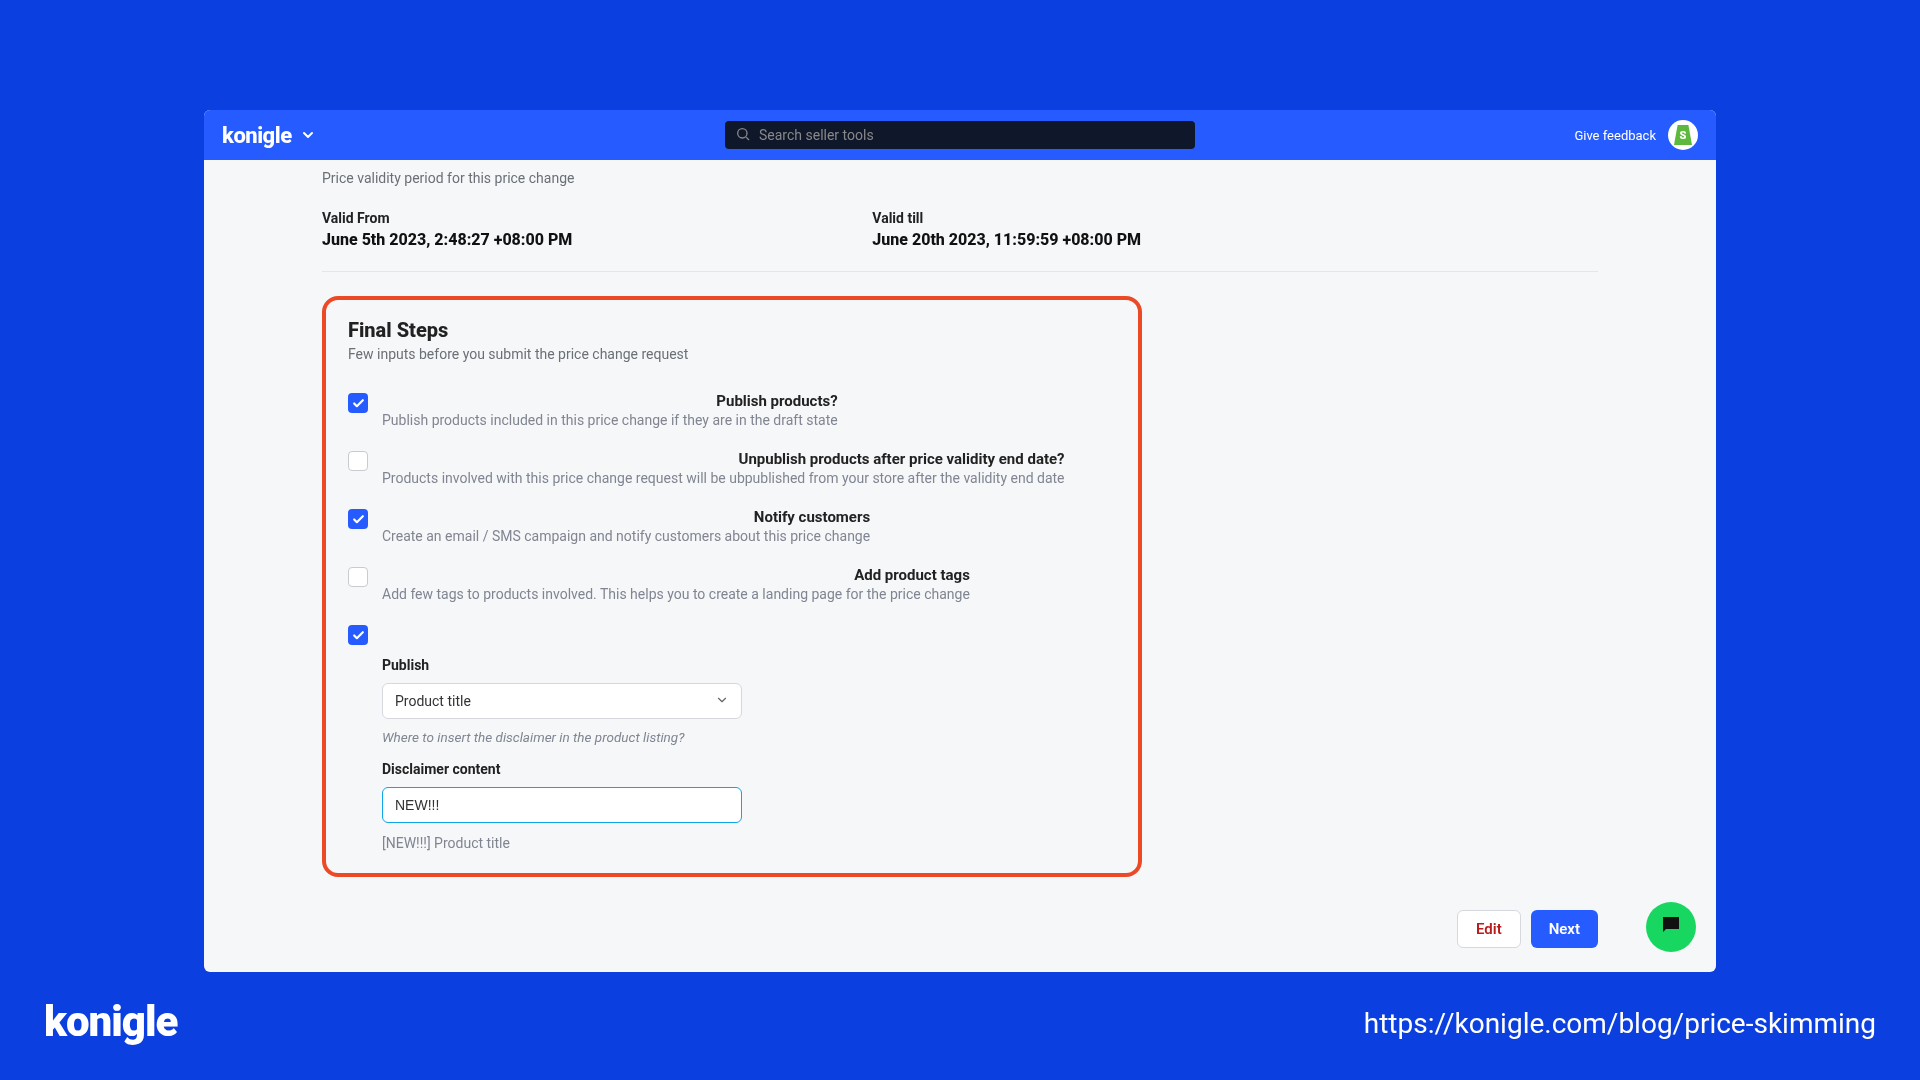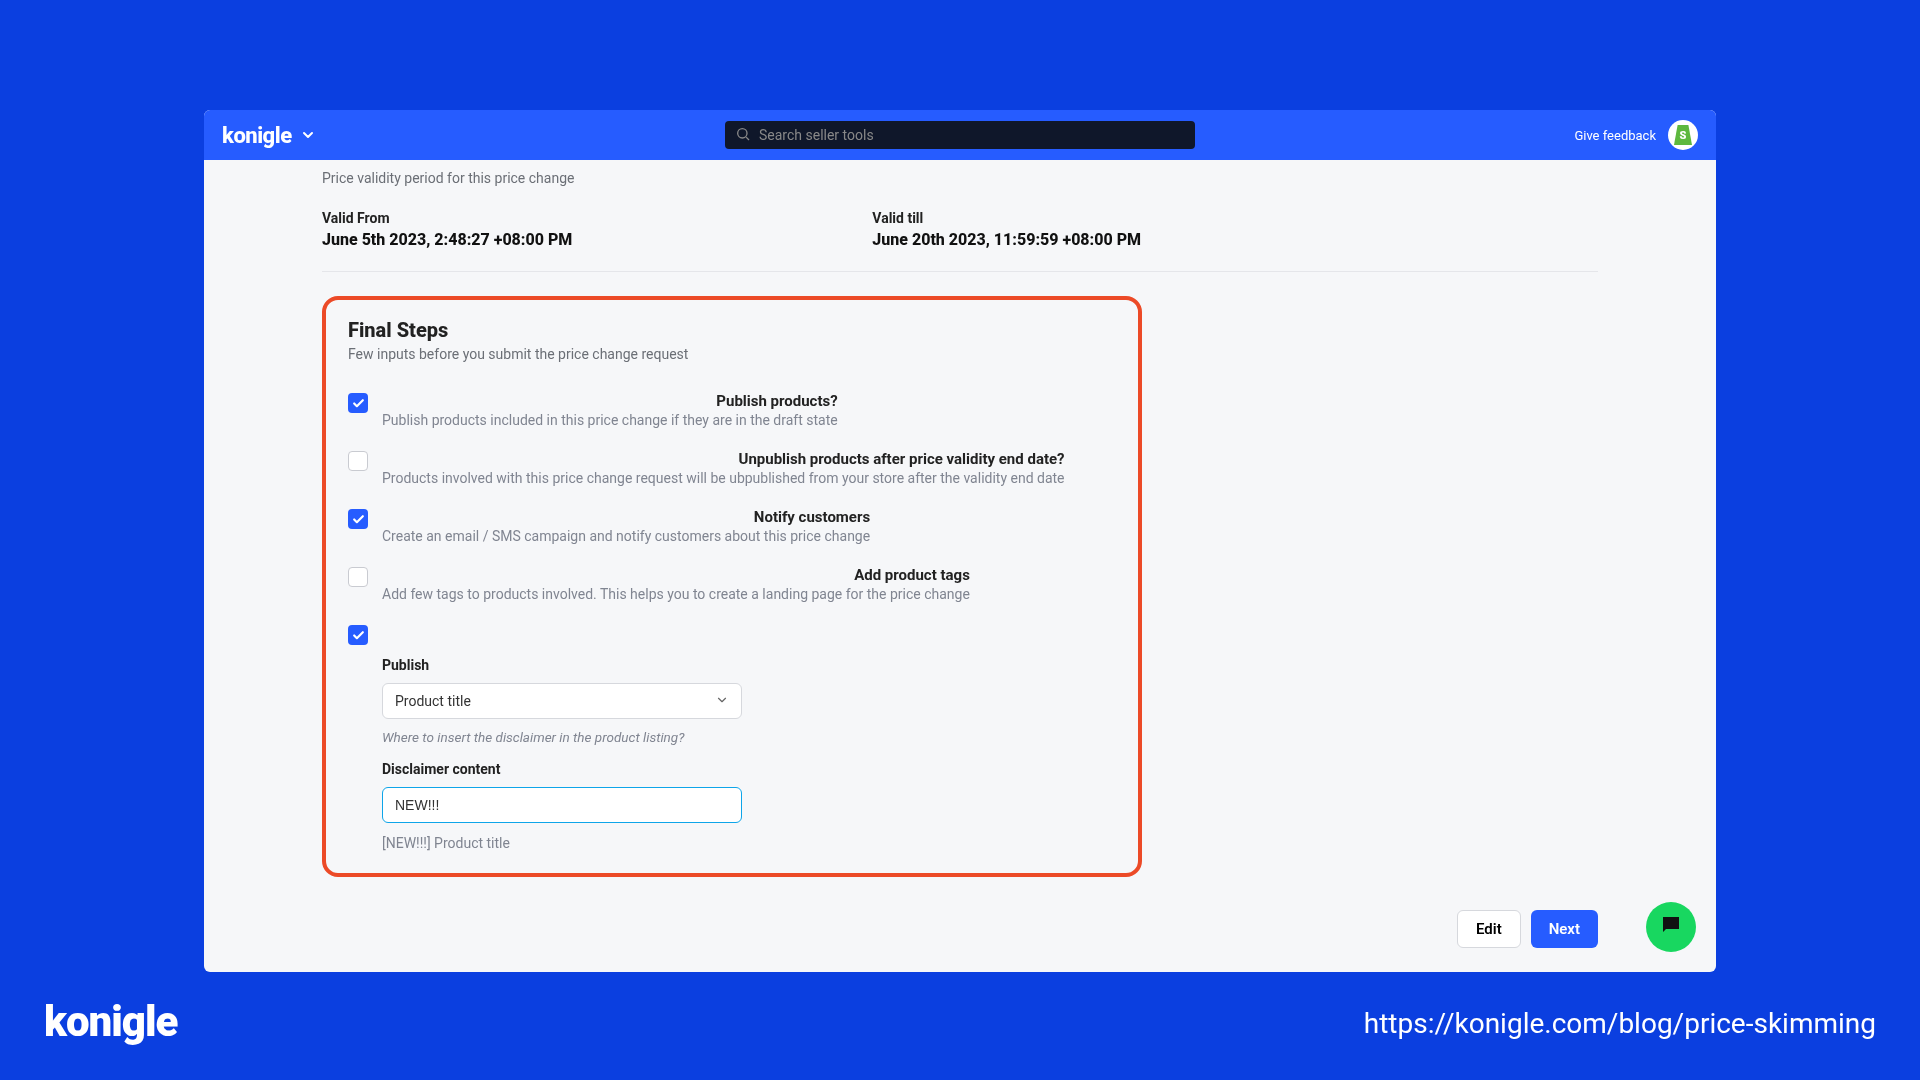--- a/index.html
+++ b/index.html
@@ -151,21 +151,21 @@
     right:118px;
     bottom:24px;
     display:flex;
     gap:10px;
     align-items:center;
   }
   .btn {
     height:38px; padding:0 18px; border-radius:6px; font-size:15px; font-weight:600;
     display:flex; align-items:center; justify-content:center;
   }
-  .btn-secondary { background:#fff; border:1px solid #d6d8dd; color:#000000; }
+  .btn-secondary { background:#fff; border:1px solid #d6d8dd; color:#b91c1c; }
   .btn-primary { background:#265cff; color:#fff; }
 
   .chat-fab {
     position:absolute; right:20px; bottom:20px;
     width:50px; height:50px; border-radius:50%;
     background:#18d760;
     display:flex; align-items:center; justify-content:center;
   }
 
   .overlay-brand {

